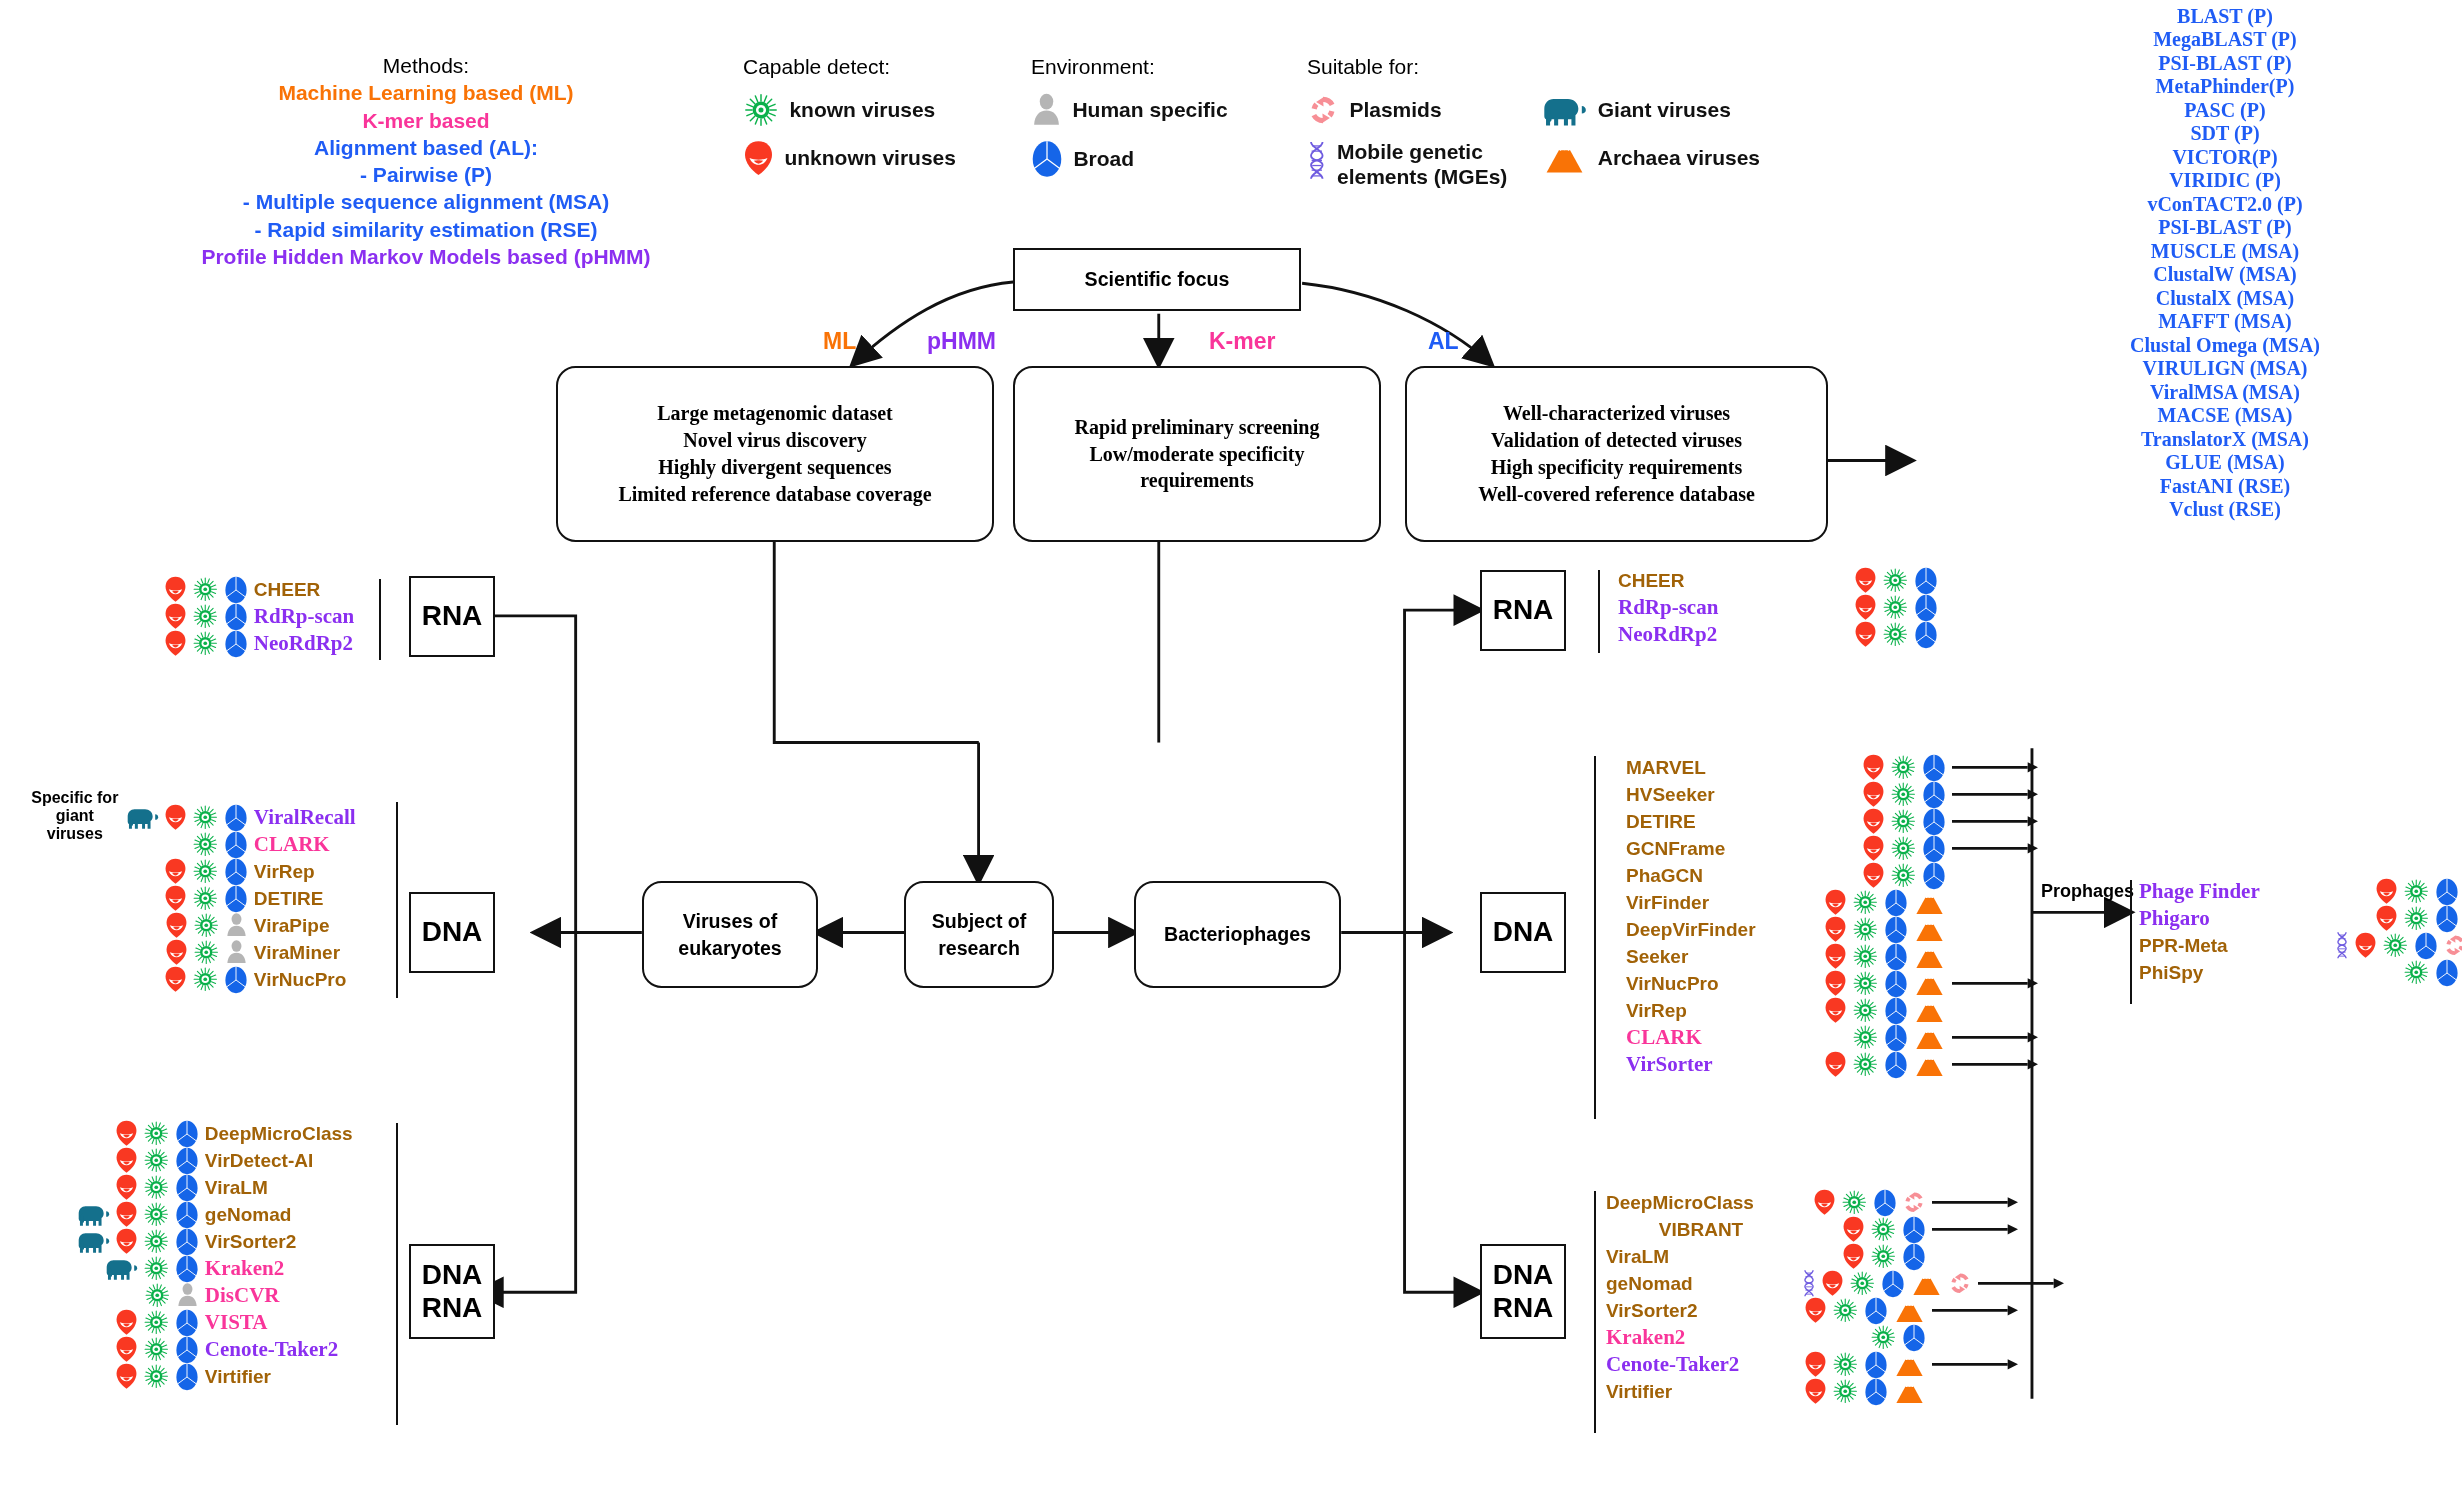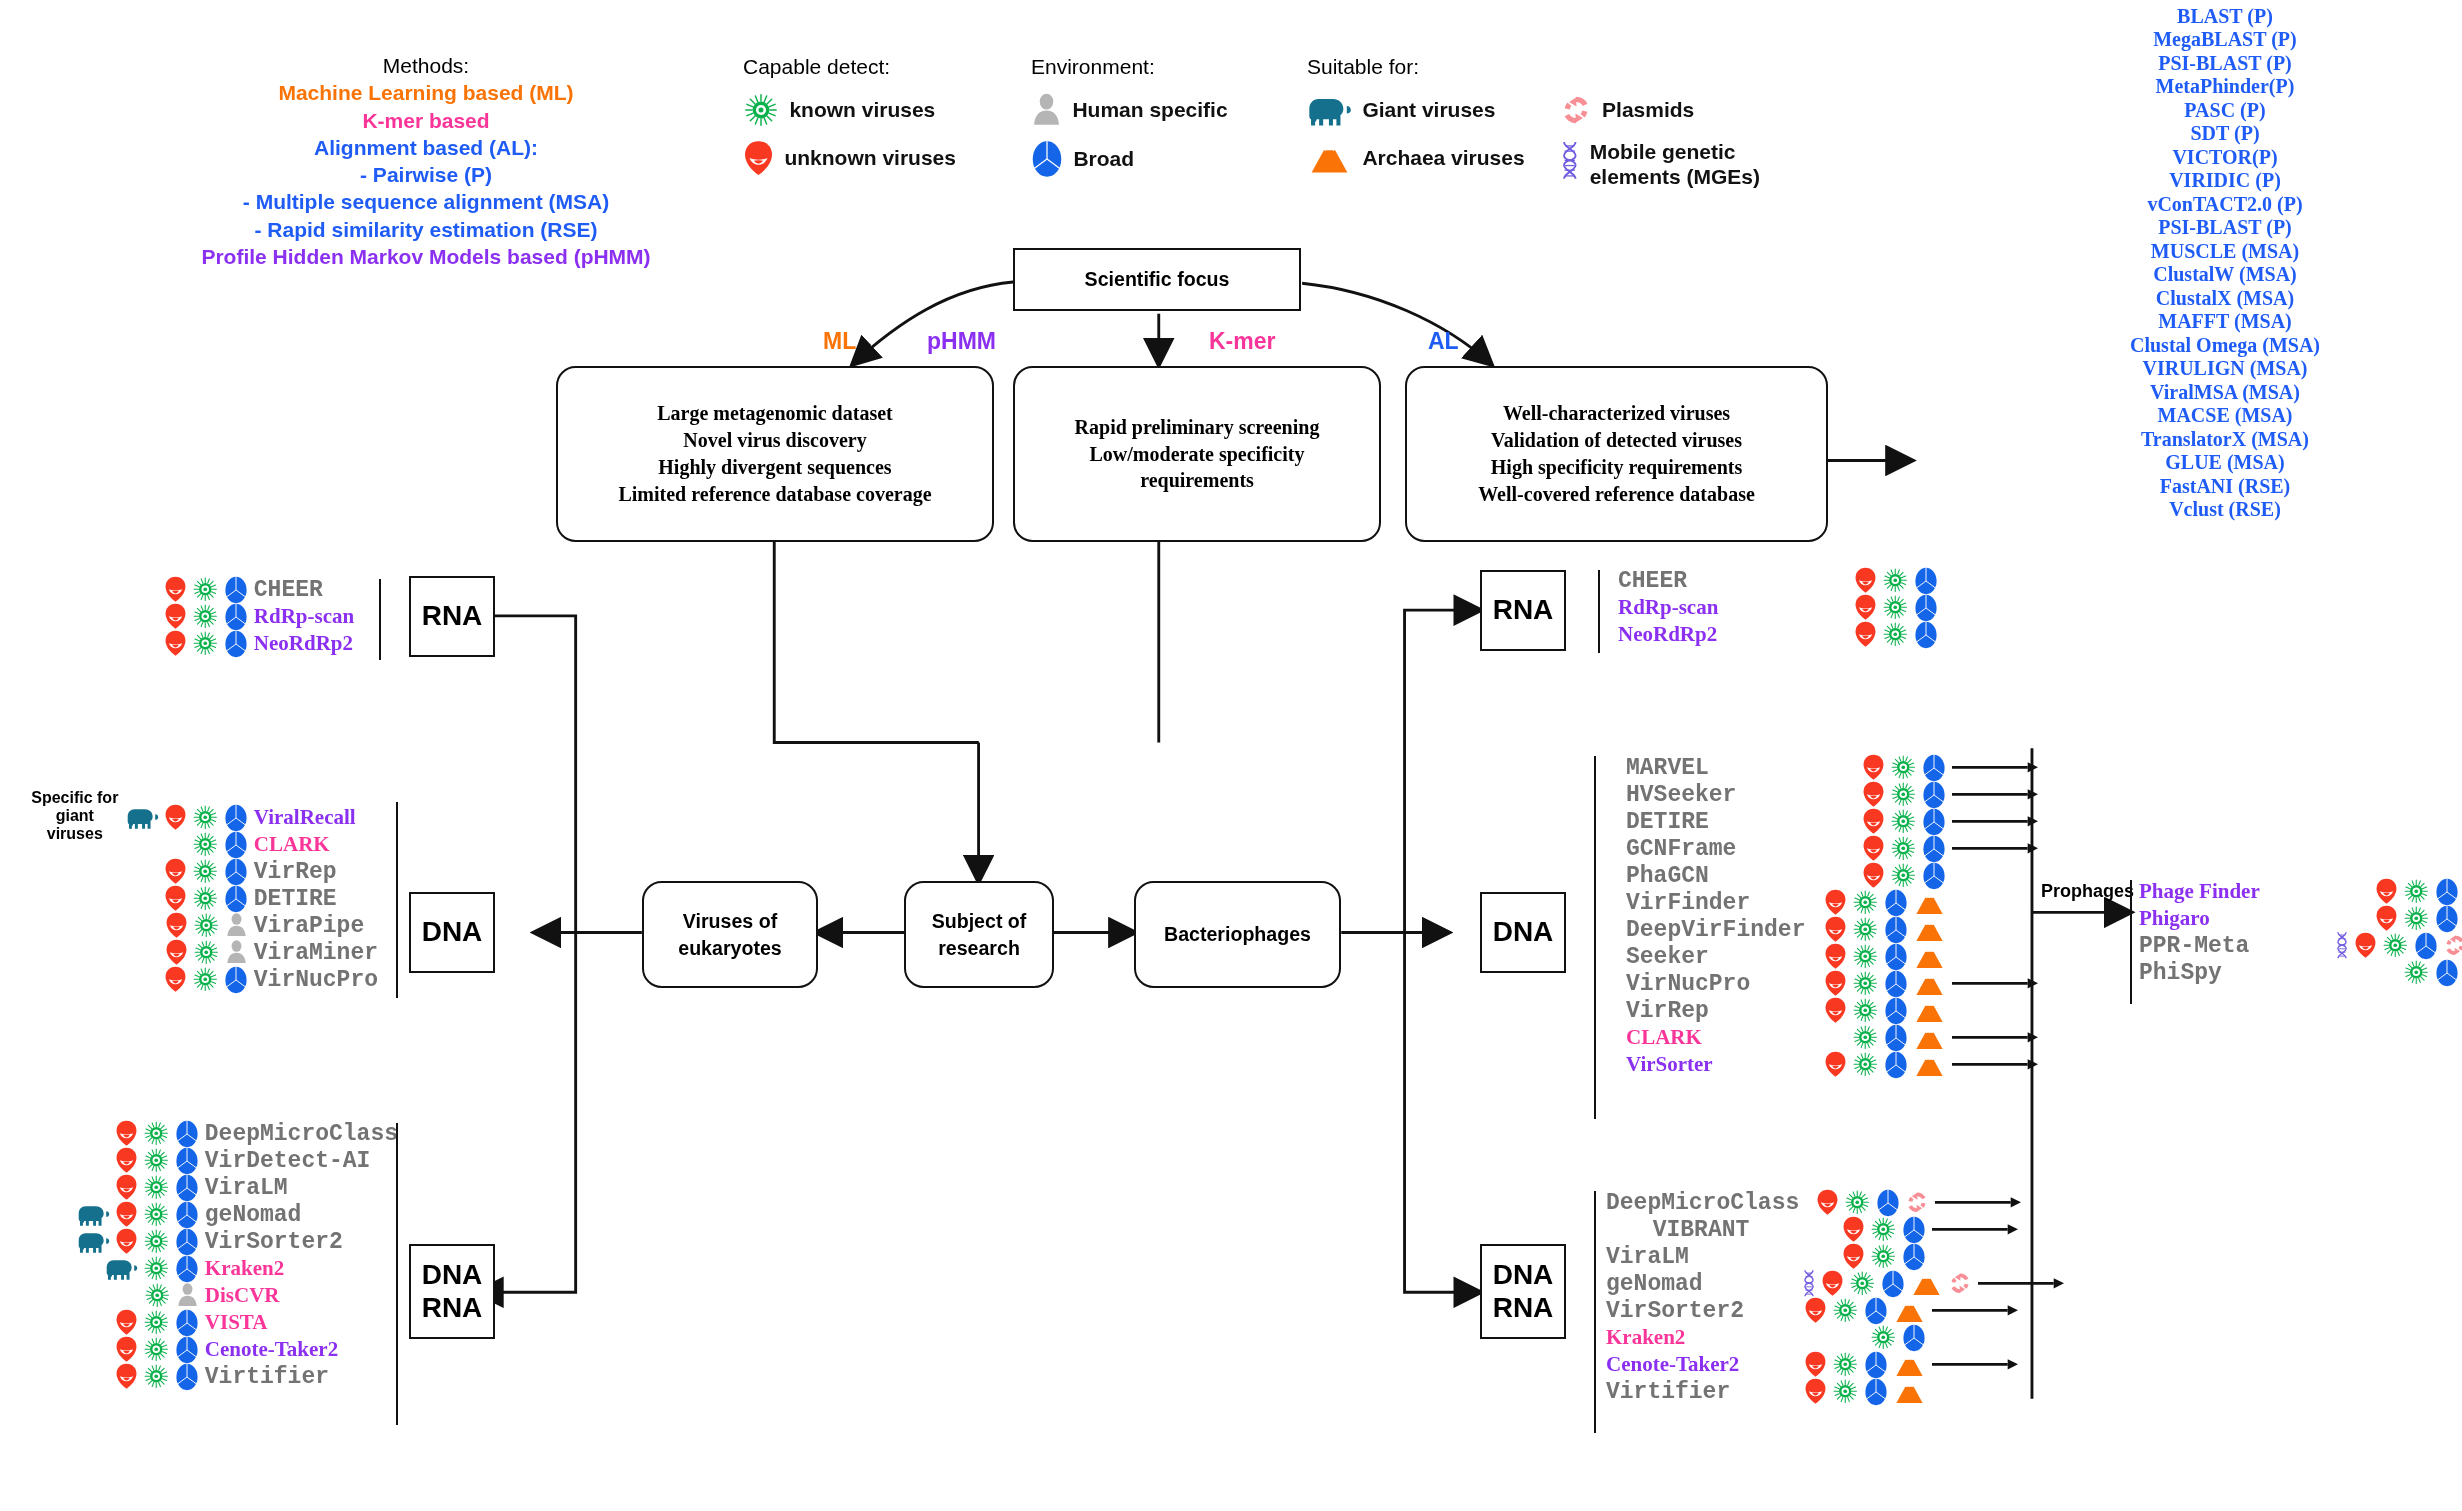--- a/index.html
+++ b/index.html
@@ -27,21 +27,21 @@
   .box .txt{font-family:"Liberation Serif",serif;font-weight:bold;font-size:20px;line-height:1.34;color:#000;}
   .box .txt.sans{font-family:"Liberation Sans",sans-serif;font-weight:bold;font-size:19.6px;}
   .small-box .txt{font-family:"Liberation Sans",sans-serif;font-weight:bold;font-size:28px;line-height:1.15;}
 
   
   .edge-lbl{position:absolute;font-size:23px;font-weight:bold;font-family:"Liberation Sans",sans-serif;white-space:nowrap;}
 
   
   .tool-row{display:flex;align-items:center;gap:5.8px;height:27px;}
   .tool-name{font-weight:bold;white-space:nowrap;}
-  .tool-name.ml{color:#737373;font-family:Liberation Mono, monospace;font-size:23px;}
+  .tool-name.ml{color:#a16207;font-family:Liberation Sans, sans-serif;font-size:19px;}
   .tool-name.kmer{color:#f9359a;font-family:"Liberation Serif",serif;font-size:21px;}
   .tool-name.phmm{color:#8b2ff0;font-family:"Liberation Serif",serif;font-size:21px;}
 
   .icons-cell{display:flex;align-items:center;gap:5.2px;}
   .grp-rule{position:absolute;width:2.3px;background:#111;}
   .specific-lbl{position:absolute;font-family:"Liberation Sans",sans-serif;font-weight:bold;font-size:16px;text-align:center;line-height:1.12;color:#000;}
   .proph-lbl{position:absolute;font-family:"Liberation Sans",sans-serif;font-weight:bold;font-size:18px;color:#000;white-space:nowrap;}
 </style>
 </head>
 <body>
@@ -128,48 +128,20 @@
     <span class="lbl">Broad</span>
   </div>
 </div>
 
 <div class="abs legend-col" style="left:1307px;top:55px;">
   <div class="lg-title">Suitable for:</div>
   <div style="display:flex;gap:35px;">
     <div>
       <div class="legend-row">
         <span class="ico">
-          <svg width="45" height="36" viewBox="0 0 78 62">
-              <g fill="#14708c">
-                <path d="M20 12c-9 0-16 7-16 17v12c0 3 1 5 3 6v11h7V47h7v11h7V47h10v11h7V47h6v11h7V40c3-2 5-6 5-11 0-10-8-17-18-17H20z"></path>
-                <path d="M13 30c-4 2-6 7-5 12 1 6 4 10 7 9 2-1 2-5 1-9-1-5-1-9-3-12z"></path>
-                <path d="M69 24c4 0 7 3 7 7s-3 6-7 6"></path>
-              </g>
-            </svg>
-        </span>
-        <span class="lbl">Giant viruses</span>
-      </div>
-      <div class="legend-row">
-        <span class="ico">
-          <svg width="45" height="35" viewBox="0 0 78 60">
-              <path fill="#f97306" d="M30 16h18l22 40H8z"></path>
-              <g stroke="#fff" stroke-width="2.6" stroke-linecap="round">
-                <line x1="39" y1="16" x2="39" y2="3"></line>
-                <line x1="32" y1="17" x2="26" y2="6"></line>
-                <line x1="46" y1="17" x2="52" y2="6"></line>
-                <line x1="30" y1="16" x2="48" y2="16"></line>
-              </g>
-            </svg>
-        </span>
-        <span class="lbl">Archaea viruses</span>
-      </div>
-    </div>
-    <div>
-      <div class="legend-row">
-        <span class="ico">
           <svg width="32" height="36" viewBox="0 0 56 62">
               <g fill="#f78f96">
                 <path d="M28 8a23 23 0 0 1 20 12l-8 4a14 14 0 0 0-12-7z"></path>
                 <path d="M28 9l-12 8 13 8z"></path>
                 <path d="M28 54a23 23 0 0 1-20-12l8-4a14 14 0 0 0 12 7z"></path>
                 <path d="M28 53l12-8-13-8z"></path>
                 <path d="M8 28a22 22 0 0 1 5-10l7 6a13 13 0 0 0-3 6z"></path>
                 <path d="M48 34a22 22 0 0 1-5 10l-7-6a13 13 0 0 0 3-6z"></path>
               </g>
             </svg>
@@ -188,20 +160,48 @@
                 <line x1="8" y1="19" x2="26" y2="19"></line>
                 <line x1="8" y1="35" x2="26" y2="35"></line>
                 <line x1="9" y1="44" x2="25" y2="44"></line>
                 <line x1="8" y1="52" x2="26" y2="52"></line>
                 <line x1="9" y1="62" x2="25" y2="62"></line>
               </g>
             </svg>
         </span>
         <span class="lbl" style="line-height:1.18"><span style="white-space:pre-line">Mobile genetic
 elements (MGEs)</span></span>
+      </div>
+    </div>
+    <div>
+      <div class="legend-row">
+        <span class="ico">
+          <svg width="45" height="36" viewBox="0 0 78 62">
+              <g fill="#14708c">
+                <path d="M20 12c-9 0-16 7-16 17v12c0 3 1 5 3 6v11h7V47h7v11h7V47h10v11h7V47h6v11h7V40c3-2 5-6 5-11 0-10-8-17-18-17H20z"></path>
+                <path d="M13 30c-4 2-6 7-5 12 1 6 4 10 7 9 2-1 2-5 1-9-1-5-1-9-3-12z"></path>
+                <path d="M69 24c4 0 7 3 7 7s-3 6-7 6"></path>
+              </g>
+            </svg>
+        </span>
+        <span class="lbl">Giant viruses</span>
+      </div>
+      <div class="legend-row">
+        <span class="ico">
+          <svg width="45" height="35" viewBox="0 0 78 60">
+              <path fill="#f97306" d="M30 16h18l22 40H8z"></path>
+              <g stroke="#fff" stroke-width="2.6" stroke-linecap="round">
+                <line x1="39" y1="16" x2="39" y2="3"></line>
+                <line x1="32" y1="17" x2="26" y2="6"></line>
+                <line x1="46" y1="17" x2="52" y2="6"></line>
+                <line x1="30" y1="16" x2="48" y2="16"></line>
+              </g>
+            </svg>
+        </span>
+        <span class="lbl">Archaea viruses</span>
       </div>
     </div>
   </div>
 </div>
 
 <div class="abs al-list" id="al-list">
     <div>BLAST (P)</div>
     <div>MegaBLAST (P)</div>
     <div>PSI-BLAST (P)</div>
     <div>MetaPhinder(P)</div>

